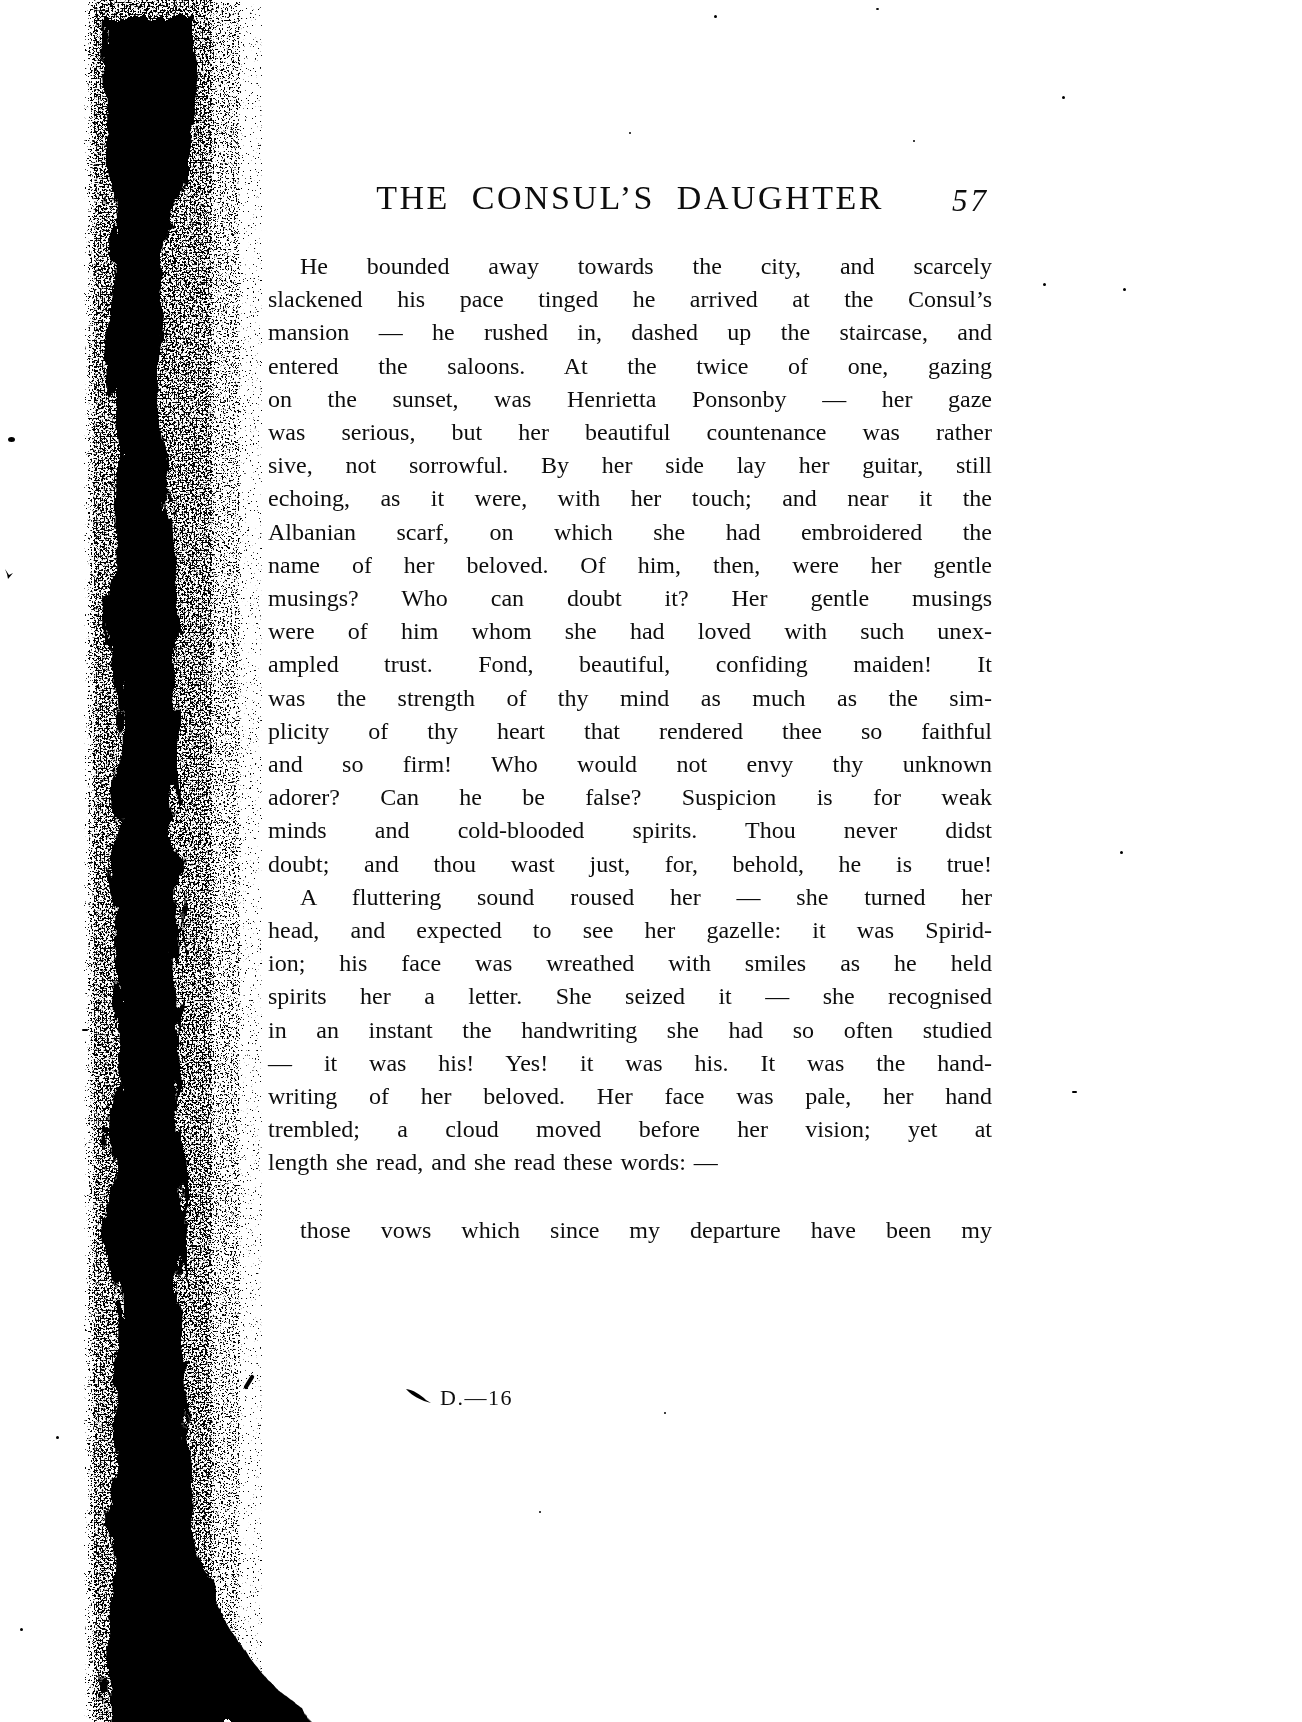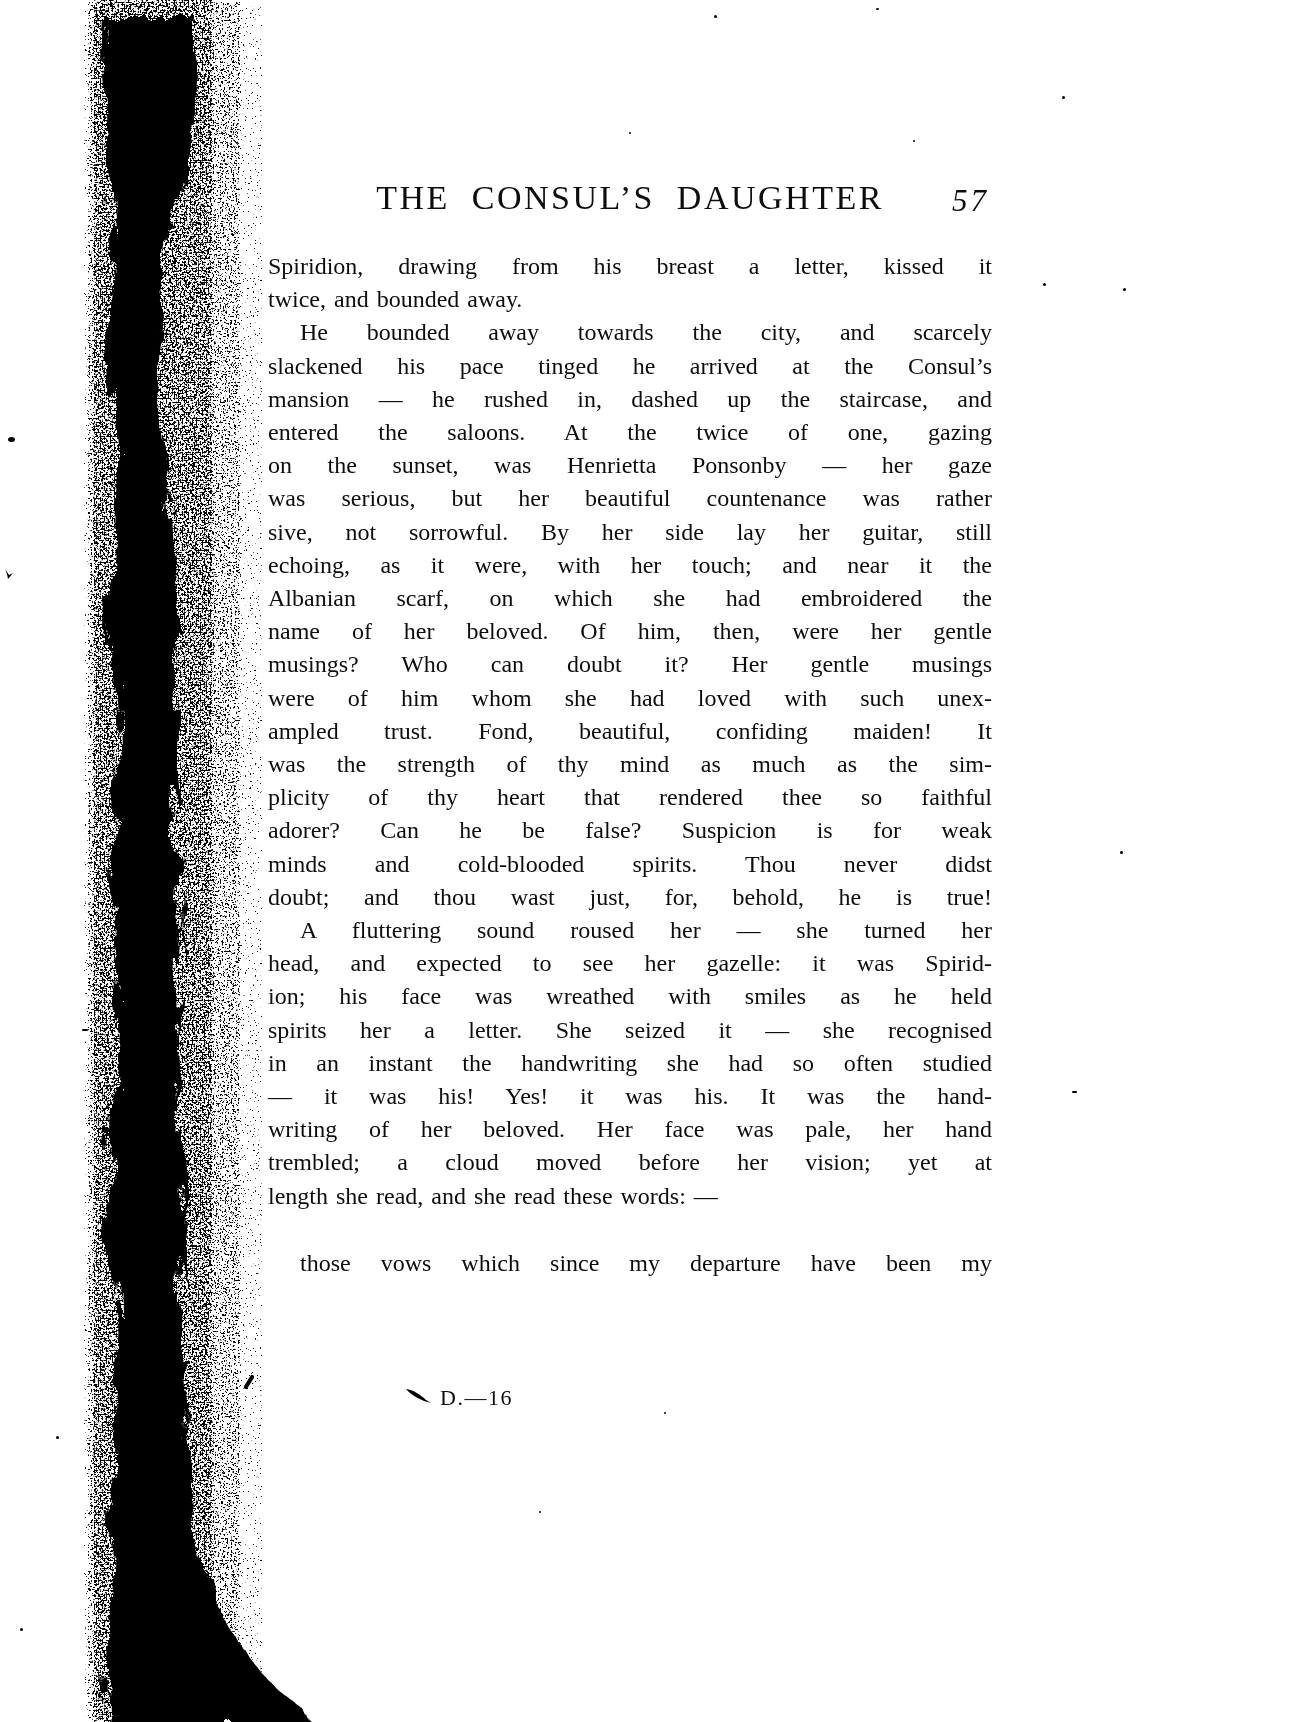--- a/index.html
+++ b/index.html
@@ -78,40 +78,37 @@
       268,1680 298,1704 306,1722 100,1722 104,1600 108,1450 112,1300 108,1160
       113,1020 108,880 114,740 108,600 112,460 105,330 109,220 100,120 95,56"></polygon>
   </svg>
 
   <div class="header">
     <div class="title">THE CONSUL’S DAUGHTER</div>
   </div>
   <div class="pageno">57</div>
 
   <div class="text-block">
-      <div class="para">
-        <div class="line">Spiridion, drawing from his breast a letter, kissed it</div>
-        <div class="line final">twice, and bounded away.</div>
-      </div>
       <div class="para indent">
         <div class="line">He bounded away towards the city, and scarcely</div>
         <div class="line">slackened his pace tinged he arrived at the Consul’s</div>
         <div class="line">mansion — he rushed in, dashed up the staircase, and</div>
         <div class="line">entered the saloons.  At the twice of one, gazing</div>
         <div class="line">on the sunset, was Henrietta Ponsonby — her gaze</div>
         <div class="line">was serious, but her beautiful countenance was rather</div>
         <div class="line">sive, not sorrowful.  By her side lay her guitar, still</div>
         <div class="line">echoing, as it were, with her touch; and near it the</div>
         <div class="line">Albanian scarf, on which she had embroidered the</div>
         <div class="line">name of her beloved.  Of him, then, were her gentle</div>
         <div class="line">musings?  Who can doubt it?  Her gentle musings</div>
         <div class="line">were of him whom she had loved with such unex-</div>
         <div class="line">ampled trust.  Fond, beautiful, confiding maiden!  It</div>
         <div class="line">was the strength of thy mind as much as the sim-</div>
         <div class="line">plicity of thy heart that rendered thee so faithful</div>
+        <div class="line">and so firm!  Who would not envy thy unknown</div>
         <div class="line">adorer?  Can he be false?  Suspicion is for weak</div>
         <div class="line">minds and cold-blooded spirits.  Thou never didst</div>
         <div class="line">doubt; and thou wast just, for, behold, he is true!</div>
       </div>
       <div class="para indent">
         <div class="line">A fluttering sound roused her — she turned her</div>
         <div class="line">head, and expected to see her gazelle: it was Spirid-</div>
         <div class="line">ion; his face was wreathed with smiles as he held</div>
         <div class="line">spirits her a letter.  She seized it — she recognised</div>
         <div class="line">in an instant the handwriting she had so often studied</div>

